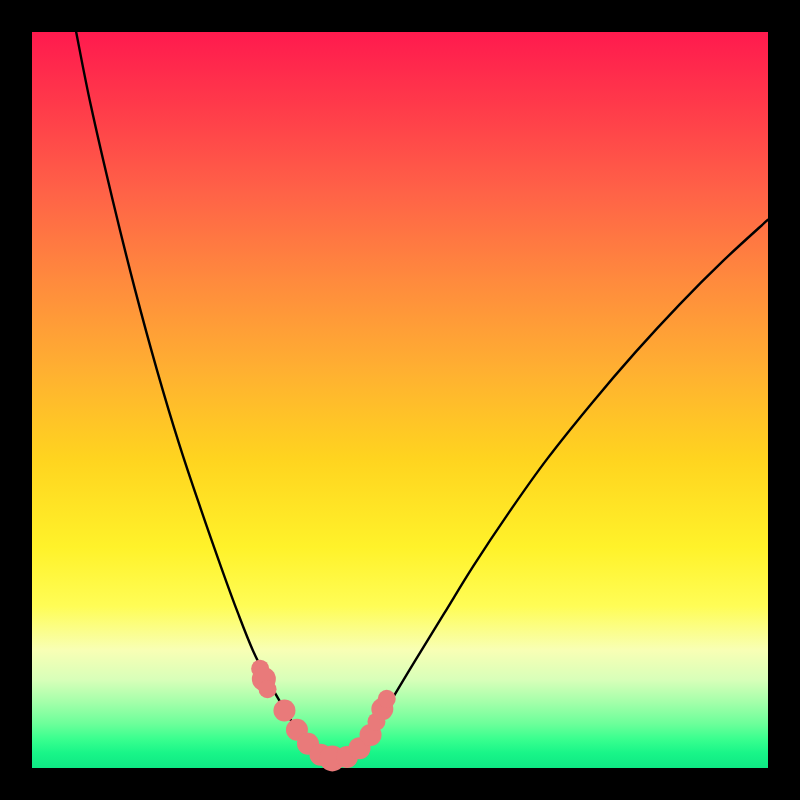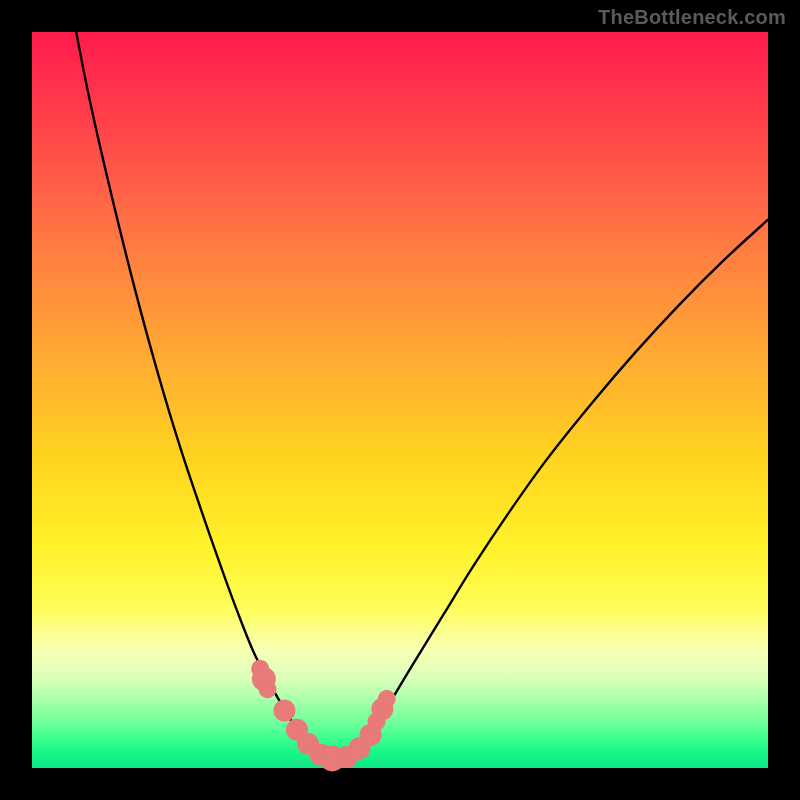--- a/index.html
+++ b/index.html
@@ -56,21 +56,20 @@
     top: 0;
     width: 736px;
     height: 736px;
     overflow: visible;
   }
 </style>
 </head>
 <body>
 
 <div class="stage">
-  <div class="watermark">TheBottleneck.com</div>
 
   <div class="plot-area">
     <svg class="curves" viewBox="0 0 736 736" preserveAspectRatio="none">
       <path id="left-curve" fill="none" stroke="#000" stroke-width="2.4" stroke-linecap="round" stroke-linejoin="round" d="M 44.16 0.00 C 46.81 13.25, 52.26 43.13, 58.88 73.60 C 65.50 104.07, 73.01 136.16, 80.96 169.28 C 88.91 202.40, 95.09 227.13, 103.04 257.60 C 110.99 288.07, 117.17 310.74, 125.12 338.56 C 133.07 366.38, 139.25 386.99, 147.20 412.16 C 155.15 437.33, 161.60 455.88, 169.28 478.40 C 176.96 500.92, 183.26 518.73, 189.89 537.28 C 196.51 555.83, 200.52 566.87, 206.08 581.44 C 211.64 596.01, 215.50 606.32, 220.80 618.24 C 226.10 630.16, 230.22 637.74, 235.52 647.68 C 240.82 657.62, 245.60 665.49, 250.24 673.44 C 254.88 681.39, 257.31 685.88, 261.28 691.84 C 265.25 697.80, 267.68 701.26, 272.32 706.56 C 276.96 711.86, 281.74 717.31, 287.04 721.28 C 292.34 725.25, 299.11 727.32, 301.76 728.64"></path>
       <path id="right-curve" fill="none" stroke="#000" stroke-width="2.4" stroke-linecap="round" stroke-linejoin="round" d="M 316.48 728.64 C 319.13 725.99, 325.90 720.54, 331.20 713.92 C 336.50 707.30, 340.62 700.45, 345.92 691.84 C 351.22 683.23, 354.02 677.34, 360.64 666.08 C 367.26 654.82, 373.45 644.52, 382.72 629.28 C 391.99 614.04, 401.56 598.66, 412.16 581.44 C 422.76 564.22, 429.68 552.15, 441.60 533.60 C 453.52 515.05, 465.15 497.61, 478.40 478.40 C 491.65 459.19, 500.63 446.09, 515.20 426.88 C 529.77 407.67, 543.46 390.89, 559.36 371.68 C 575.26 352.47, 587.62 338.04, 603.52 320.16 C 619.42 302.28, 631.78 288.88, 647.68 272.32 C 663.58 255.76, 675.94 243.40, 691.84 228.16 C 707.74 212.92, 728.05 194.97, 736.00 187.68"></path>
       <g id="markers">
           <circle cx="228.16" cy="636.64" r="9" fill="#e97a7a"></circle>
           <circle cx="231.84" cy="646.94" r="12" fill="#e97a7a"></circle>
           <circle cx="235.52" cy="657.25" r="9" fill="#e97a7a"></circle>
           <circle cx="252.45" cy="678.59" r="11" fill="#e97a7a"></circle>

